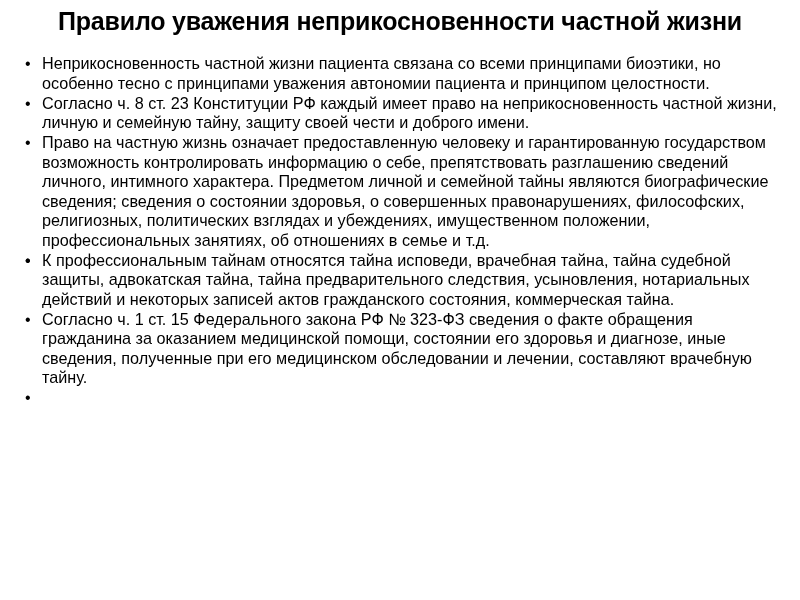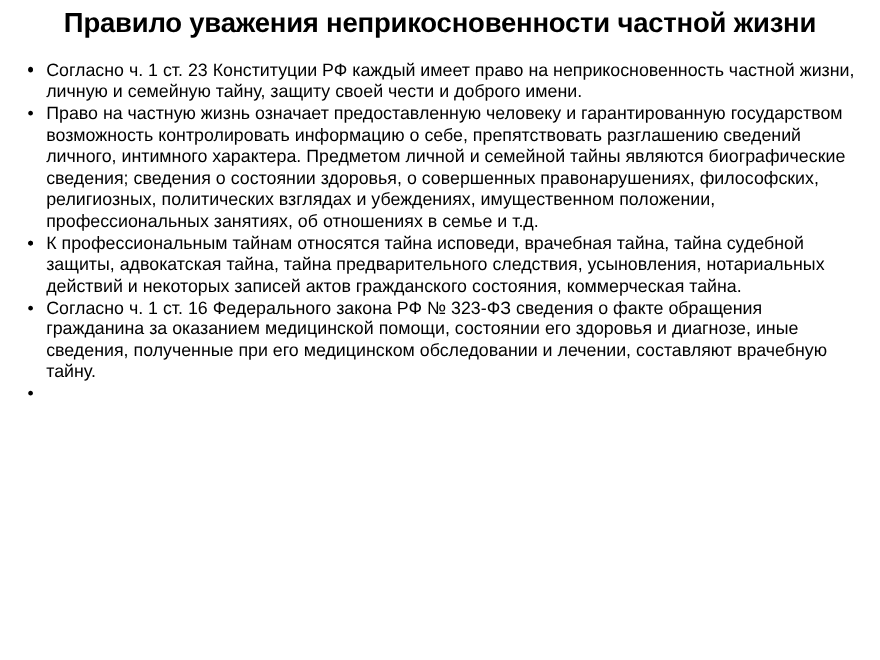--- a/index.html
+++ b/index.html
@@ -63,39 +63,40 @@
 </head>
 <body>
 
 <div class="slide">
 
   <div class="slide-title">Правило уважения неприкосновенности частной жизни</div>
 
   <ul class="body-list">
     <li>
       <span class="bullet">•</span>
+      <span>Неприкосновенность частной жизни пациента связана со всеми принципами биоэтики, но особенно тесно с принципами уважения автономии пациента и принципом целостности.</span>
     </li>
     <li>
       <span class="bullet">•</span>
-      <span>Согласно ч. 1 ст. 23 Конституции РФ каждый имеет право на неприкосновенность частной жизни, личную и семейную тайну, защиту своей чести и доброго имени.</span>
+      <span>Согласно ч. 8 ст. 23 Конституции РФ каждый имеет право на неприкосновенность частной жизни, личную и семейную тайну, защиту своей чести и доброго имени.</span>
     </li>
     <li>
       <span class="bullet">•</span>
       <span>Право на частную жизнь означает предоставленную человеку и гарантированную государством возможность контролировать информацию о себе, препятствовать разглашению сведений личного, интимного характера. Предметом личной и семейной тайны являются биографические сведения; сведения о состоянии здоровья, о совершенных правонарушениях, философских, религиозных, политических взглядах и убеждениях, имущественном положении, профессиональных занятиях, об отношениях в семье и т.д.</span>
     </li>
     <li>
       <span class="bullet">•</span>
     </li>
     <li>
       <span class="bullet">•</span>
       <span>К профессиональным тайнам относятся тайна исповеди, врачебная тайна, тайна судебной защиты, адвокатская тайна, тайна предварительного следствия, усыновления, нотариальных действий и некоторых записей актов гражданского состояния, коммерческая тайна.</span>
     </li>
     <li>
       <span class="bullet">•</span>
-      <span>Согласно ч. 1 ст. 16 Федерального закона РФ № 323-ФЗ сведения о факте обращения гражданина за оказанием медицинской помощи, состоянии его здоровья и диагнозе, иные сведения, полученные при его медицинском обследовании и лечении, составляют врачебную тайну.</span>
+      <span>Согласно ч. 1 ст. 15 Федерального закона РФ № 323-ФЗ сведения о факте обращения гражданина за оказанием медицинской помощи, состоянии его здоровья и диагнозе, иные сведения, полученные при его медицинском обследовании и лечении, составляют врачебную тайну.</span>
     </li>
     <li class="empty">
       <span class="bullet">•</span>
       <span></span>
     </li>
   </ul>
 
 </div>
 
 </body></html>

